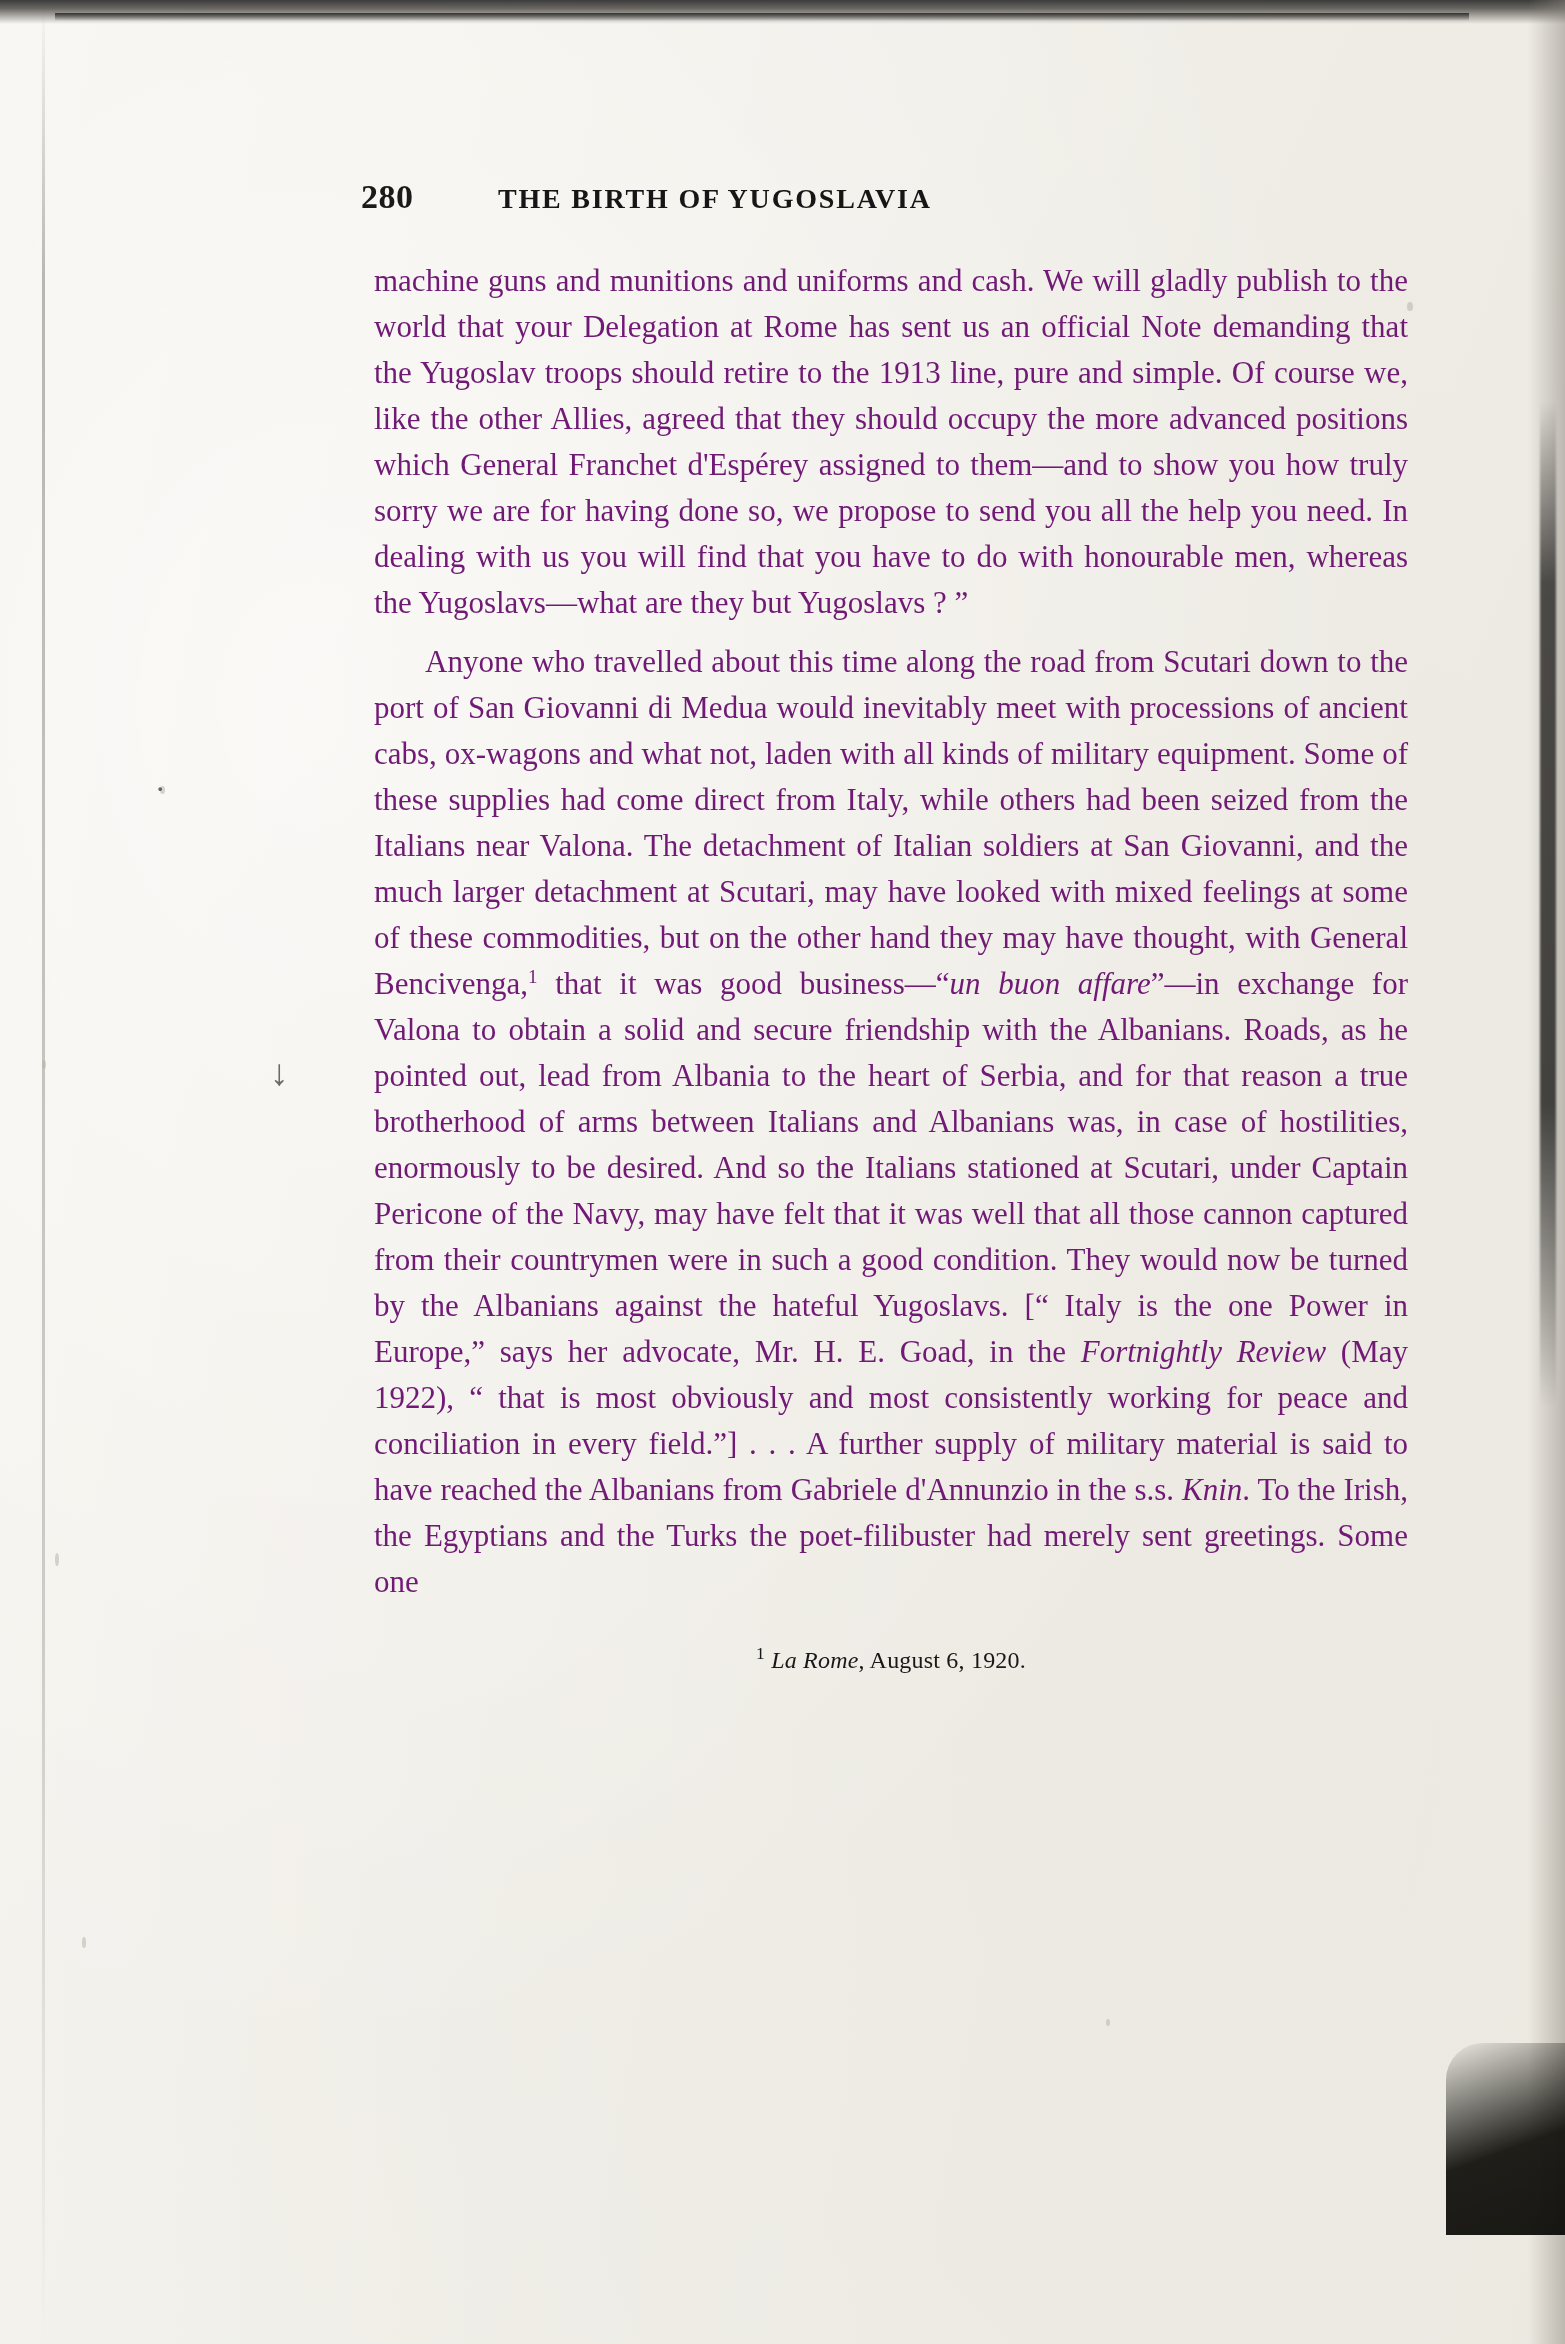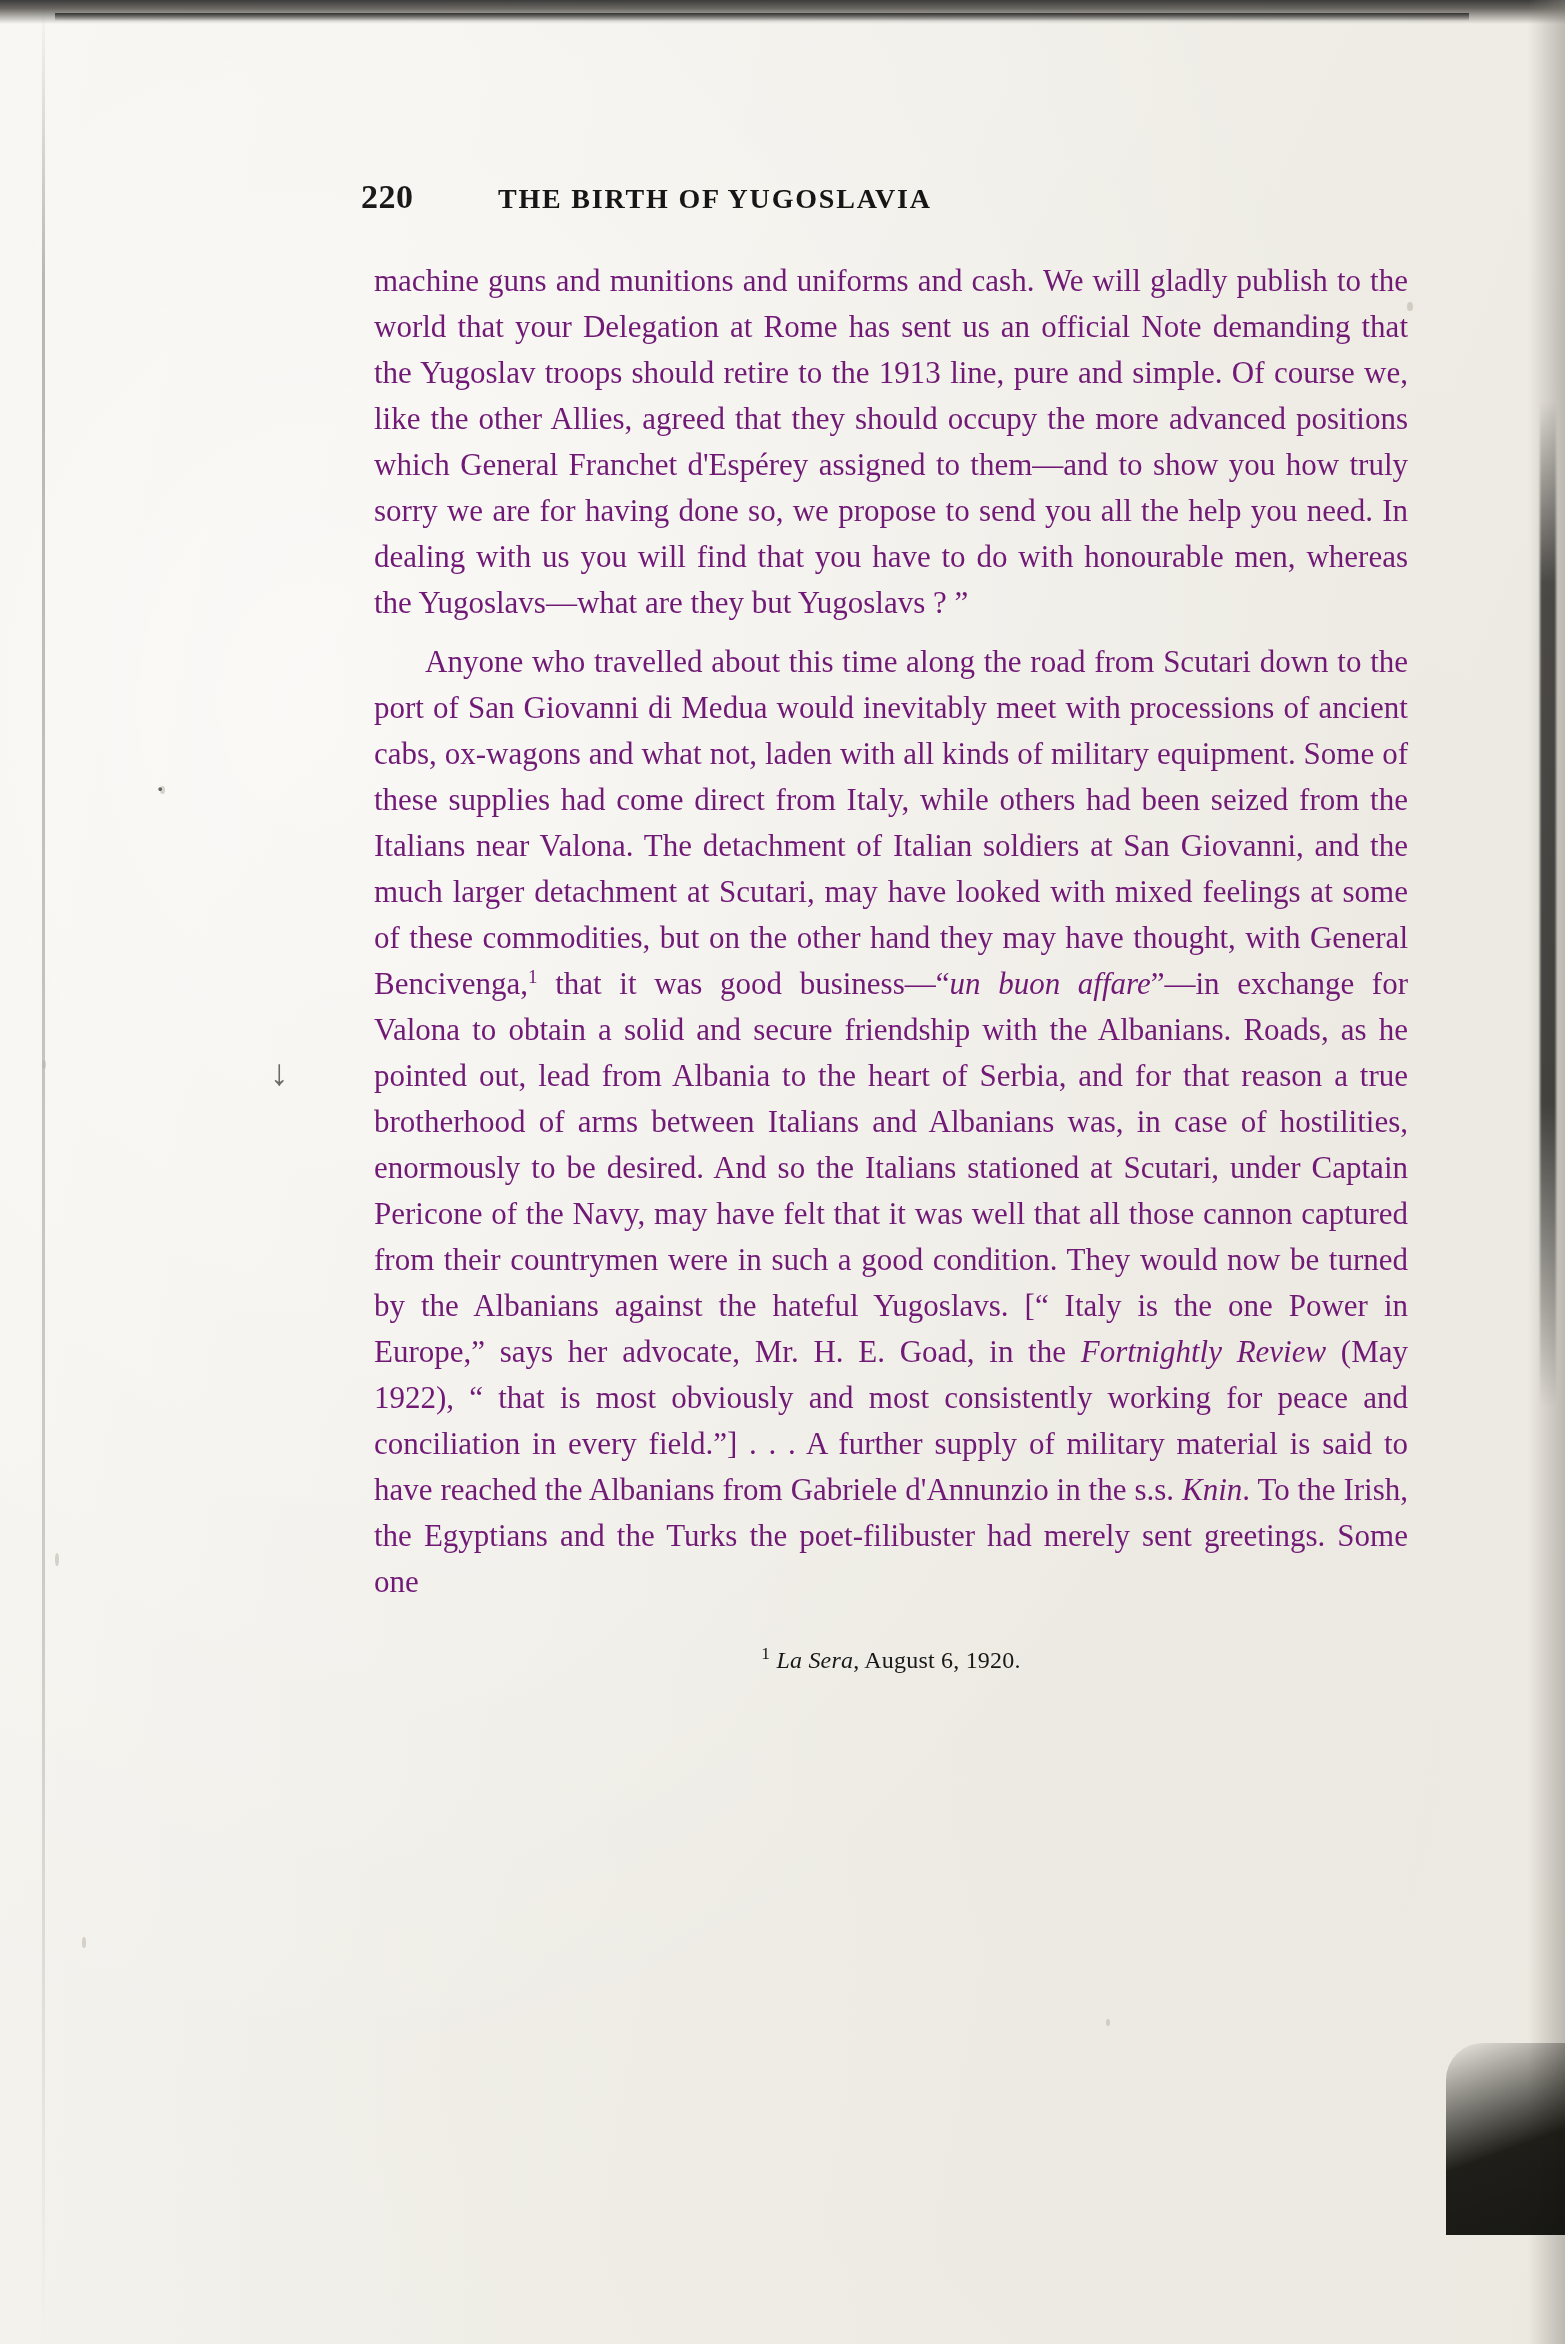--- a/index.html
+++ b/index.html
@@ -168,26 +168,26 @@
   <div class="speck" style="left:55px;top:1553px;width:3.7px;height:12.8px;"></div>
   <div class="speck" style="left:82px;top:1937px;width:3.7px;height:11px;"></div>
   <div class="speck" style="left:1407px;top:302px;width:5.5px;height:9.1px;"></div>
   <div class="speck" style="left:1106px;top:2019px;width:3.7px;height:7.3px;"></div>
   <div class="mark" style="left:270px;top:1051px;font-size:37px;">↓</div>
   <div class="mark" style="left:155px;top:772px;font-size:31px;">·</div>
 
   <div class="content">
 
     <div class="header-row">
-      <div class="folio">220</div>
+      <div class="folio">280</div>
       <div class="running-head">THE BIRTH OF YUGOSLAVIA</div>
     </div>
 
     <div class="body-text">
       <p>machine guns and munitions and uniforms and cash. We will gladly publish to the world that your Delegation at Rome has sent us an official Note demanding that the Yugoslav troops should retire to the 1913 line, pure and simple.  Of course we, like the other Allies, agreed that they should occupy the more advanced positions which General Franchet d'Espérey assigned to them—and to show you how truly sorry we are for having done so, we propose to send you all the help you need.  In dealing with us you will find that you have to do with honourable men, whereas the Yugoslavs—what are they but Yugoslavs ? ”</p>
       <p class="indent" id="para2">Anyone who travelled about this time along the road from Scutari down to the port of San Giovanni di Medua would inevitably meet with processions of ancient cabs, ox-wagons and what not, laden with all kinds of military equipment.  Some of these supplies had come direct from Italy, while others had been seized from the Italians near Valona.  The detachment of Italian soldiers at San Giovanni, and the much larger detachment at Scutari, may have looked with mixed feelings at some of these commodities, but on the other hand they may have thought, with General Bencivenga,<sup>1</sup> that it was good business—“<em>un buon affare</em>”—in exchange for Valona to obtain a solid and secure friendship with the Albanians. Roads, as he pointed out, lead from Albania to the heart of Serbia, and for that reason a true brotherhood of arms between Italians and Albanians was, in case of hostilities, enormously to be desired.  And so the Italians stationed at Scutari, under Captain Pericone of the Navy, may have felt that it was well that all those cannon captured from their countrymen were in such a good condition. They would now be turned by the Albanians against the hateful Yugoslavs.  [“ Italy is the one Power in Europe,” says her advocate, Mr. H. E. Goad, in the <em>Fortnightly Review</em> (May 1922), “ that is most obviously and most consistently working for peace and conciliation in every field.”] . . . A further supply of military material is said to have reached the Albanians from Gabriele d'Annunzio in the s.s. <em>Knin</em>.  To the Irish, the Egyptians and the Turks the poet-filibuster had merely sent greetings.  Some one</p>
     </div>
 
     <div class="footnote-rule-space"></div>
-    <p class="footnote" id="footnote"><sup>1</sup> <em>La Sera</em>, August 6, 1920.</p>
+    <p class="footnote" id="footnote"><sup>1</sup> <em>La Rome</em>, August 6, 1920.</p>
   </div>
 </div>
 
 
 </body></html>

